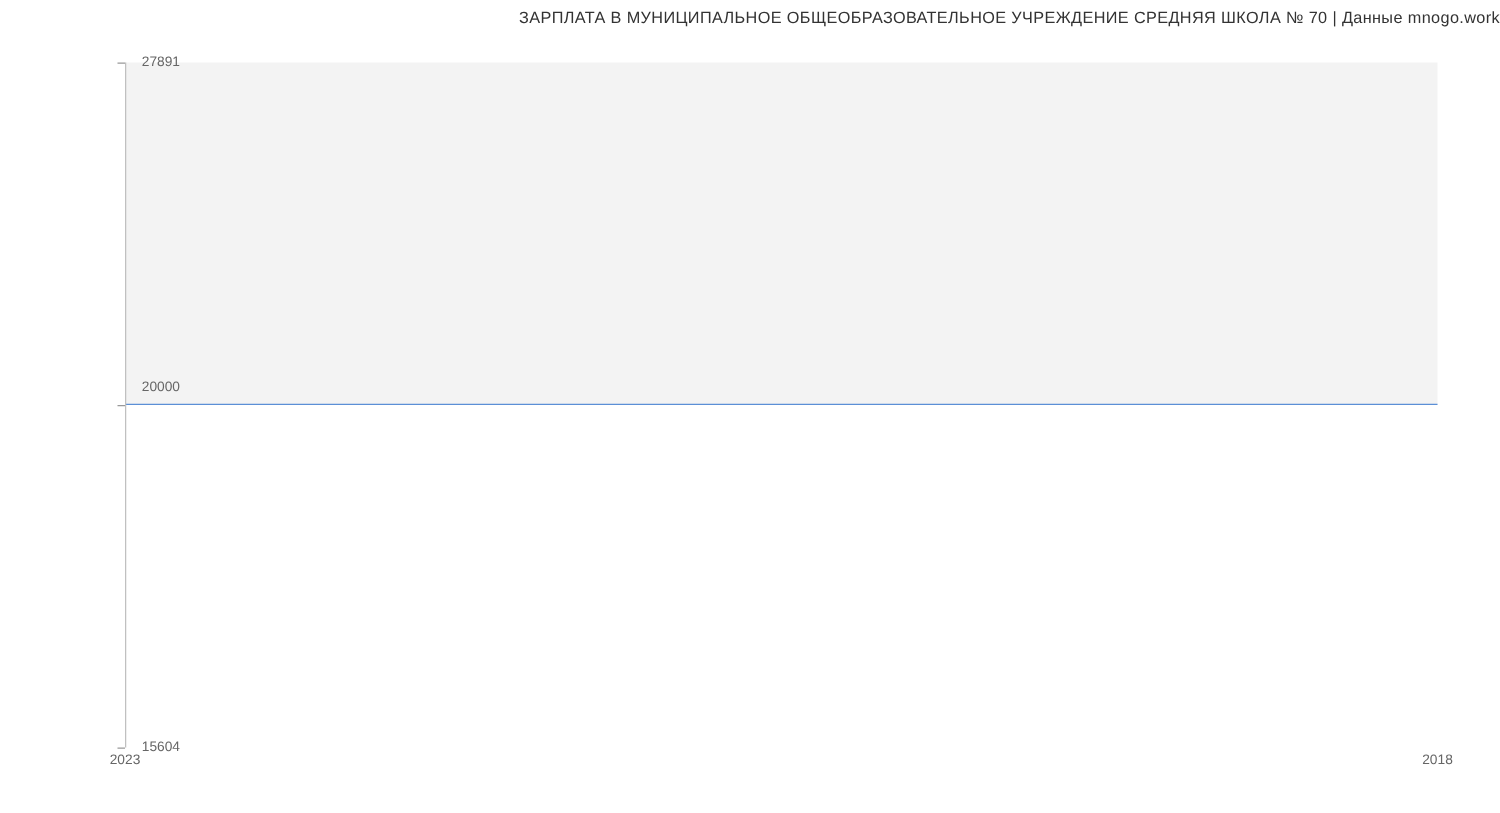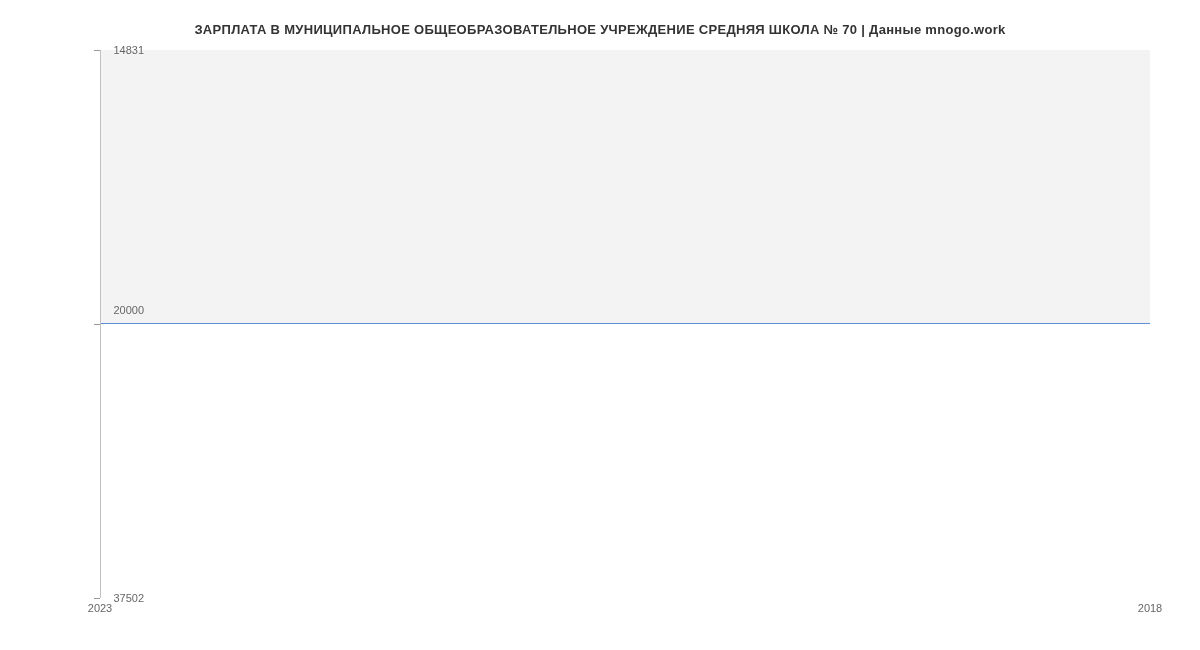--- a/index.html
+++ b/index.html
@@ -4,25 +4,25 @@
   <style>
     * { margin: 0; padding: 0; box-sizing: border-box; }
     body {
       font-family: Verdana, Arial, sans-serif;
       background: #ffffff;
       width: 1200px;
       height: 650px;
       position: relative;
     }
     .chart-title {
-      text-align: center;
+      text-align: right;
       font-size: 13px;
-      font-weight: 700;
+      font-weight: 400;
       color: #333333;
-      padding-top: 22px;
+      padding-top: 6px;
       letter-spacing: 0.3px;
     }
     .chart-container {
       position: absolute;
       left: 100px;
       top: 50px;
       width: 1050px;
       height: 548px;
     }
     .plot-bg-upper {
@@ -106,18 +106,18 @@
 <div class="chart-container">
   <div class="plot-bg-upper"></div>
   <div class="plot-bg-lower"></div>
   <div class="gridline-top"></div>
   <div class="gridline-mid"></div>
   <div class="gridline-bottom"></div>
   <div class="data-line"></div>
   <div class="axis-left"></div>
 </div>
 
-<div class="y-tick" style="top:50px;">14831</div>
+<div class="y-tick" style="top:50px;">27891</div>
 <div class="y-tick" style="top:310px;">20000</div>
-<div class="y-tick" style="top:598px;">37502</div>
+<div class="y-tick" style="top:598px;">15604</div>
 
 <div class="x-tick" style="left:100px;">2023</div>
 <div class="x-tick" style="left:1150px;">2018</div>
 
 </body></html>

